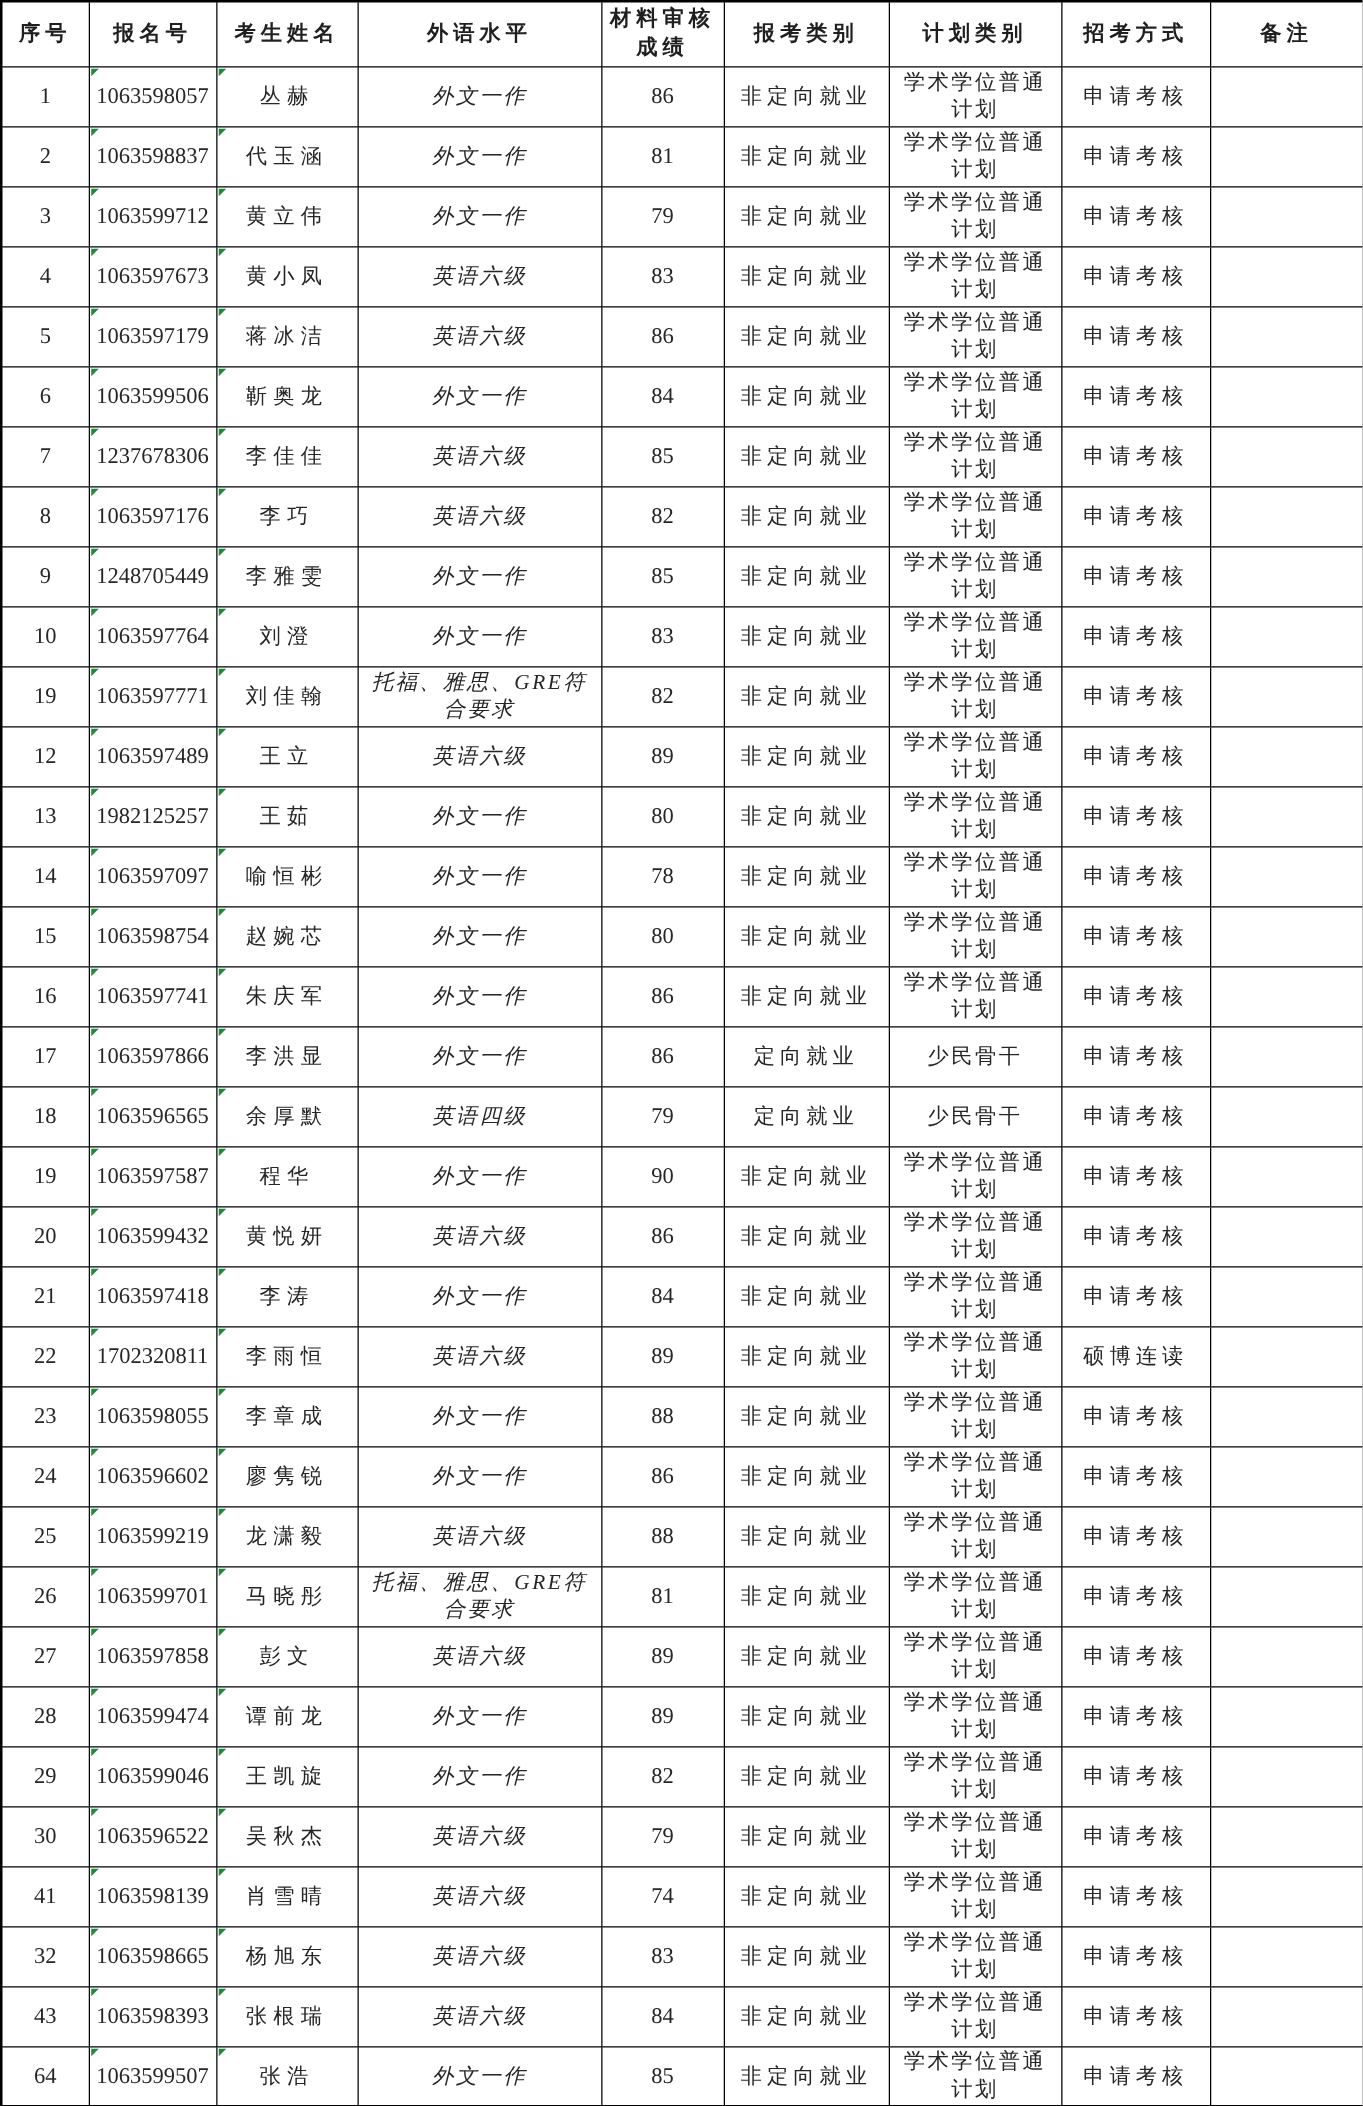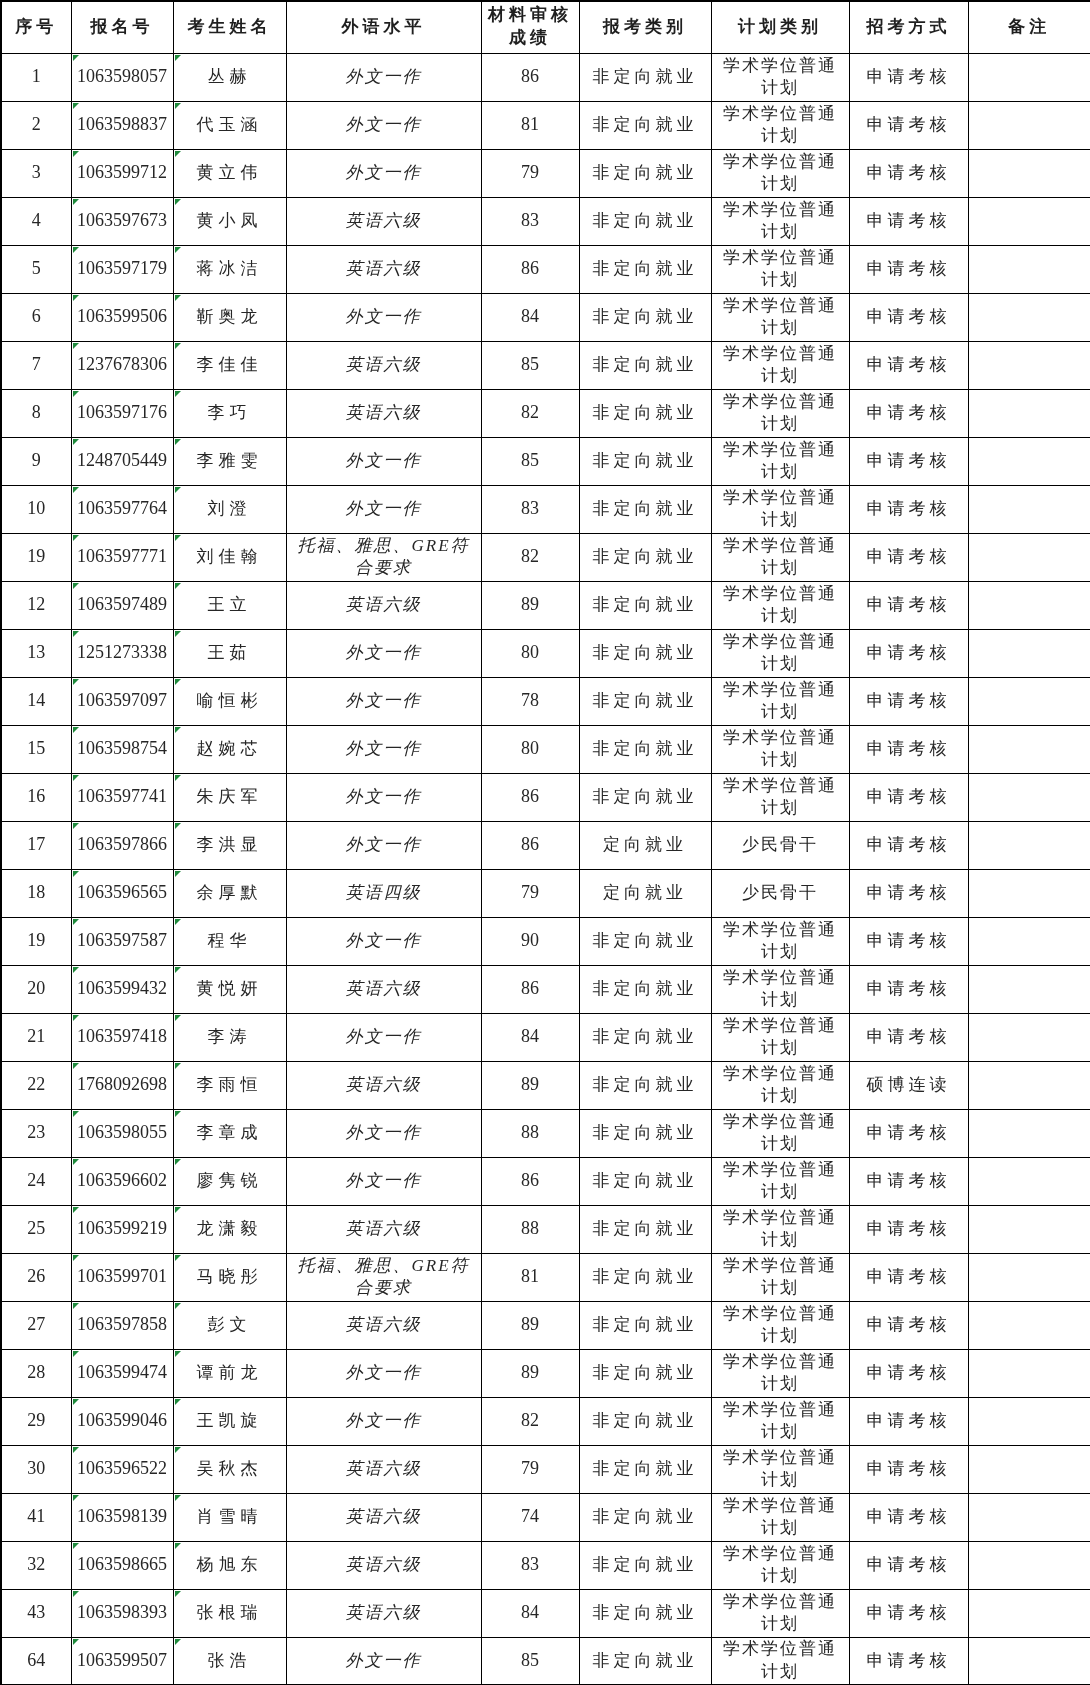--- a/index.html
+++ b/index.html
@@ -230,21 +230,21 @@
     <td class="cjk flag c-name"><span class="marker"></span><span>王立</span></td>
     <td class="cjk c-lang"><span>英语六级</span></td>
     <td class="num c-score"><span>89</span></td>
     <td class="cjk c-cat"><span>非定向就业</span></td>
     <td class="cjk c-plan"><span>学术学位普通计划</span></td>
     <td class="cjk c-method"><span>申请考核</span></td>
     <td class="c-remark"><span></span></td>
   </tr>
       <tr>
     <td class="num c-index"><span>13</span></td>
-    <td class="num flag c-reg"><span class="marker"></span><span>1251273338</span></td>
+    <td class="num flag c-reg"><span class="marker"></span><span>1982125257</span></td>
     <td class="cjk flag c-name"><span class="marker"></span><span>王茹</span></td>
     <td class="cjk c-lang"><span>外文一作</span></td>
     <td class="num c-score"><span>80</span></td>
     <td class="cjk c-cat"><span>非定向就业</span></td>
     <td class="cjk c-plan"><span>学术学位普通计划</span></td>
     <td class="cjk c-method"><span>申请考核</span></td>
     <td class="c-remark"><span></span></td>
   </tr>
       <tr>
     <td class="num c-index"><span>14</span></td>
@@ -329,21 +329,21 @@
     <td class="cjk flag c-name"><span class="marker"></span><span>李涛</span></td>
     <td class="cjk c-lang"><span>外文一作</span></td>
     <td class="num c-score"><span>84</span></td>
     <td class="cjk c-cat"><span>非定向就业</span></td>
     <td class="cjk c-plan"><span>学术学位普通计划</span></td>
     <td class="cjk c-method"><span>申请考核</span></td>
     <td class="c-remark"><span></span></td>
   </tr>
       <tr>
     <td class="num c-index"><span>22</span></td>
-    <td class="num flag c-reg"><span class="marker"></span><span>1768092698</span></td>
+    <td class="num flag c-reg"><span class="marker"></span><span>1702320811</span></td>
     <td class="cjk flag c-name"><span class="marker"></span><span>李雨恒</span></td>
     <td class="cjk c-lang"><span>英语六级</span></td>
     <td class="num c-score"><span>89</span></td>
     <td class="cjk c-cat"><span>非定向就业</span></td>
     <td class="cjk c-plan"><span>学术学位普通计划</span></td>
     <td class="cjk c-method"><span>硕博连读</span></td>
     <td class="c-remark"><span></span></td>
   </tr>
       <tr>
     <td class="num c-index"><span>23</span></td>

